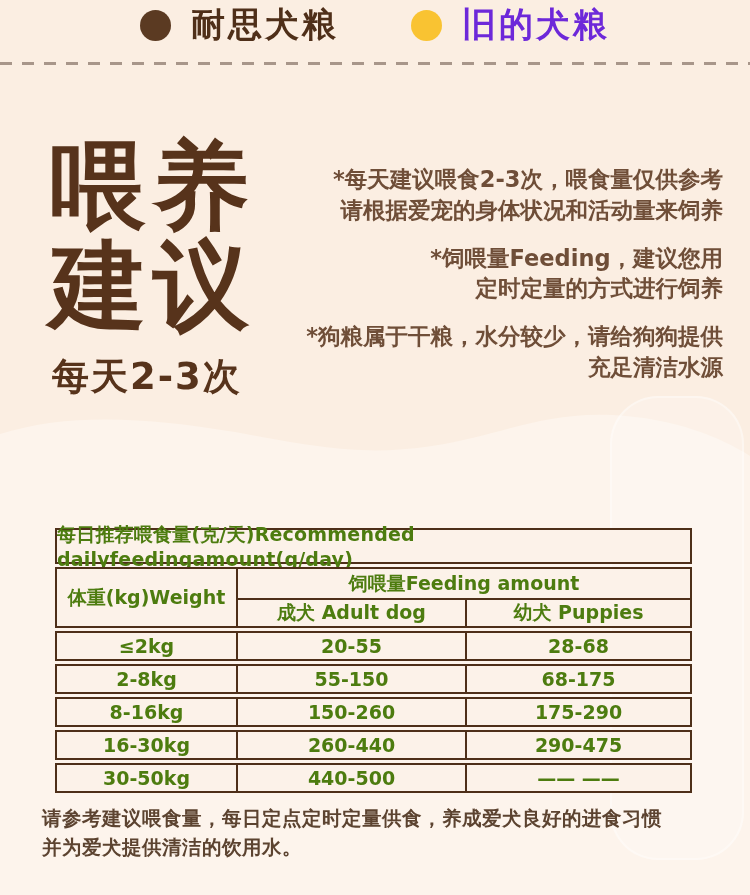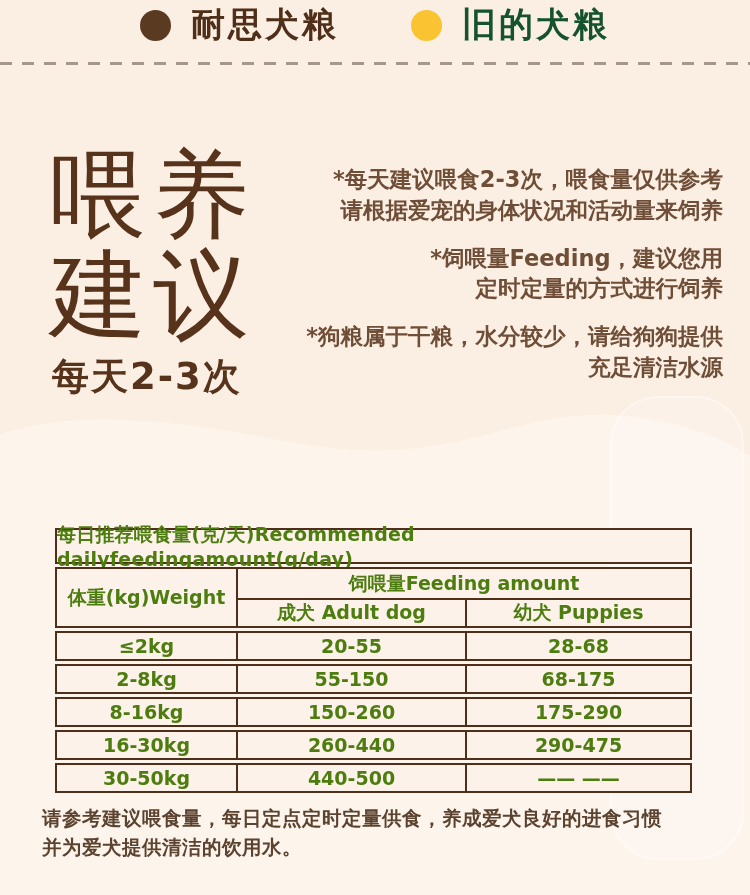--- a/index.html
+++ b/index.html
@@ -18,29 +18,29 @@
   }
 
   
   .legend{position:absolute;top:2px;left:0;width:750px;display:flex;justify-content:center;align-items:center;gap:72px;}
   .legend-item{display:flex;align-items:center;gap:20px;}
   .dot{width:31px;height:31px;border-radius:50%;}
   .dot-dark{background:#5b3a22;}
   .dot-yellow{background:#f9c332;}
   .legend-label{font-size:34px;font-weight:bold;letter-spacing:3px;}
   .legend-label-dark{color:#4f2f19;}
-  .legend-label-yellow{color:#14532d;}
+  .legend-label-yellow{color:#6d28d9;}
 
   .dashline{
     position:absolute;top:62px;left:0;width:750px;height:3px;
     background:repeating-linear-gradient(90deg,#a8968a 0 12px,transparent 12px 22px);
   }
 
   
-  .hero-title{position:absolute;left:50px;top:146px;color:#57331b;font-weight:400;
+  .hero-title{position:absolute;left:50px;top:137px;color:#57331b;font-weight:700;
     font-size:96px;line-height:1.04;letter-spacing:7px;}
   .hero-sub{position:absolute;left:52px;top:352px;color:#57331b;font-weight:900;
     font-size:37px;letter-spacing:2px;}
 
   
   .notes{position:absolute;right:27px;top:164px;width:460px;text-align:right;
     color:#6f4e38;font-size:22.5px;font-weight:bold;line-height:1.37;}
   .note-par{margin:0 0 17px 0;}
 
   

